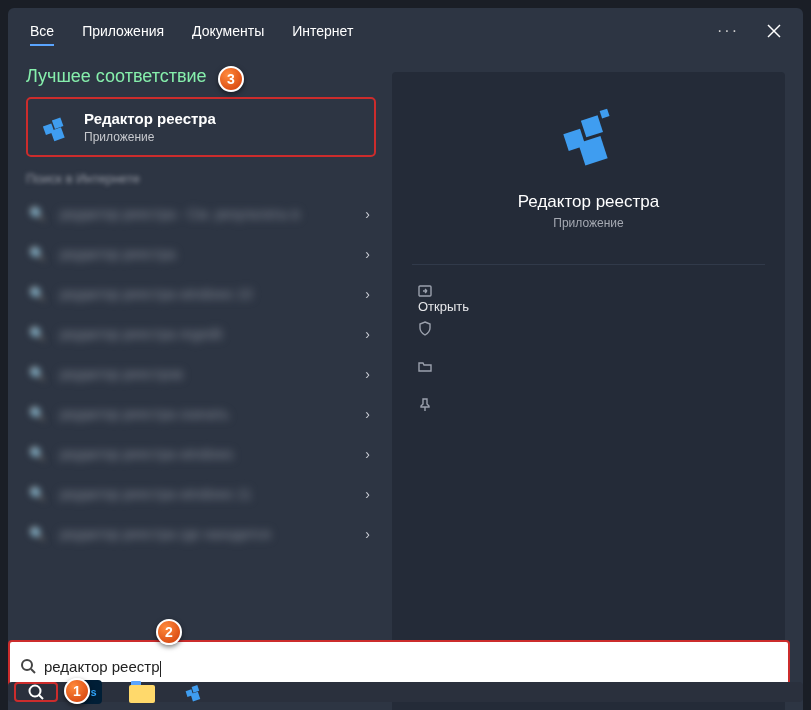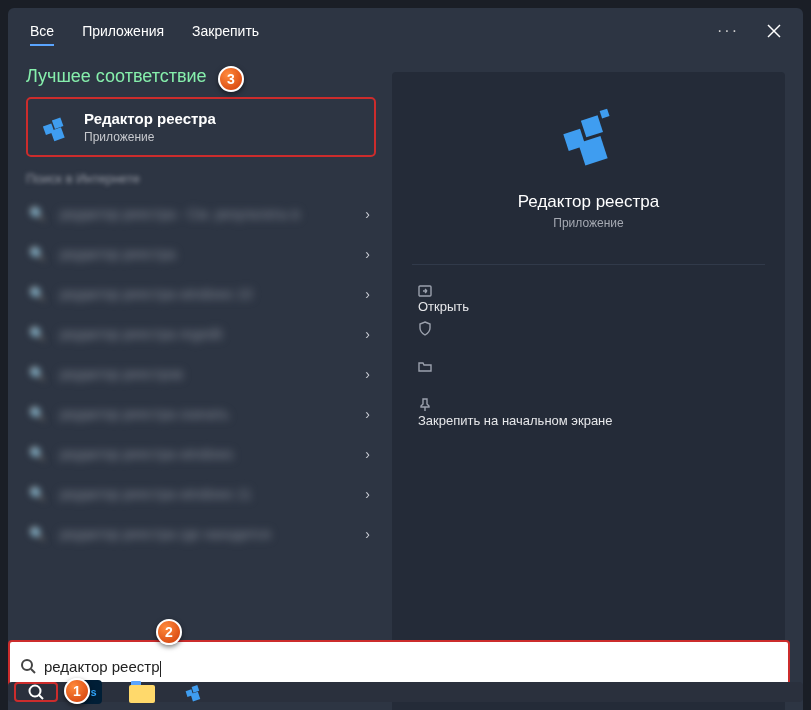--- a/index.html
+++ b/index.html
@@ -67,21 +67,22 @@
 
 .regedit-svg { width: 100%; height: 100%; }
 </style>
 </head>
 <body>
 
 <div class="panel">
   <div class="tabs">
     <div class="tab active">Все</div>
     <div class="tab">Приложения</div>
-    <div class="tab">Закрепить</div>
+    <div class="tab">Документы</div>
+    <div class="tab">Интернет</div>
     <div class="tab-spacer"></div>
     <div class="dots">···</div>
     <div class="close">
       <svg viewBox="0 0 14 14">
           <line x1="1" y1="1" x2="13" y2="13"></line>
           <line x1="13" y1="1" x2="1" y2="13"></line>
         </svg>
     </div>
   </div>
 
@@ -193,21 +194,20 @@
                   <path d="M2 4h4l1 2h7v6H2z"></path>
                 </svg>
               </span>
           </div>
           <div class="act">
             <span class="aicon">
                 <svg viewBox="0 0 16 16">
                   <path d="M6 2h4v5l2 2v1H4v-1l2-2zM8 10v4"></path>
                 </svg>
               </span>
-            <span class="atxt">Закрепить на начальном экране</span>
           </div>
         </div>
       </div>
     </div>
   </div>
 </div>
 
 <div class="searchbar">
   <span class="sicon"><svg viewBox="0 0 16 16">
         <circle cx="7" cy="7" r="5"></circle>

